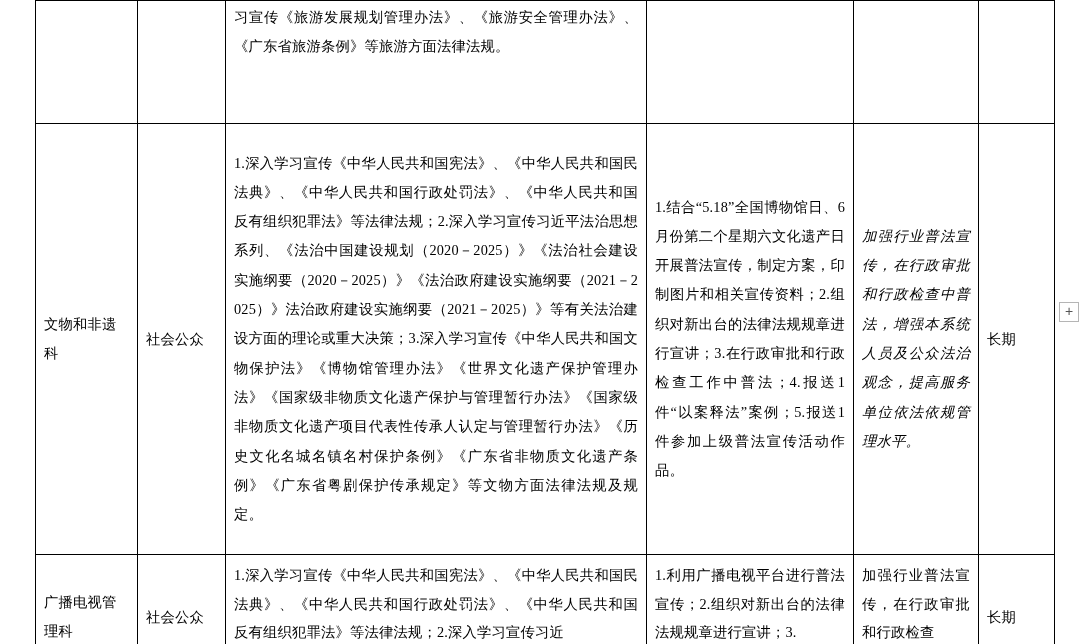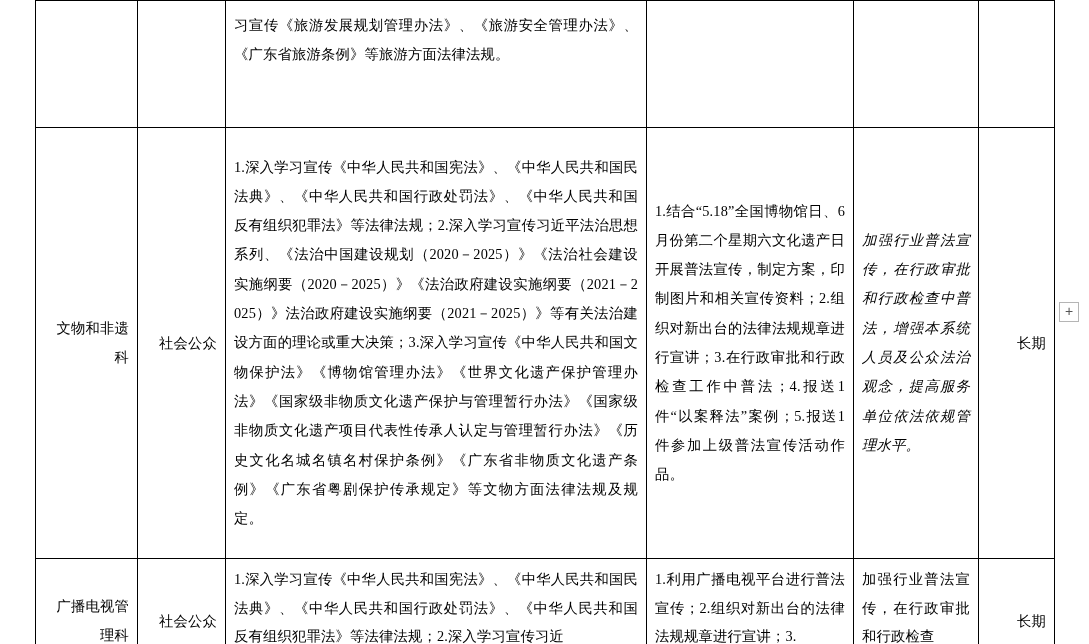--- a/index.html
+++ b/index.html
@@ -38,33 +38,33 @@
   }
   
   col.c1 { width: 102px; }
   col.c2 { width: 88px; }
   col.c3 { width: 421px; }
   col.c4 { width: 207px; }
   col.c5 { width: 125px; }
   col.c6 { width: 76px; }
 
   td.center {
-    text-align: right;
+    text-align: left;
   }
   td.just {
     text-align: justify;
     text-justify: inter-ideograph;
   }
   
   tr.row-top td {
     height: 110px;
     vertical-align: top;
   }
   tr.row-top td.just {
-    padding-top: 10px;
+    padding-top: 2px;
   }
   tr.row-main td {
     height: 418px;
   }
   tr.row-bottom td {
     height: 112px;
     vertical-align: top;
   }
   tr.row-bottom td.center {
     vertical-align: middle;

